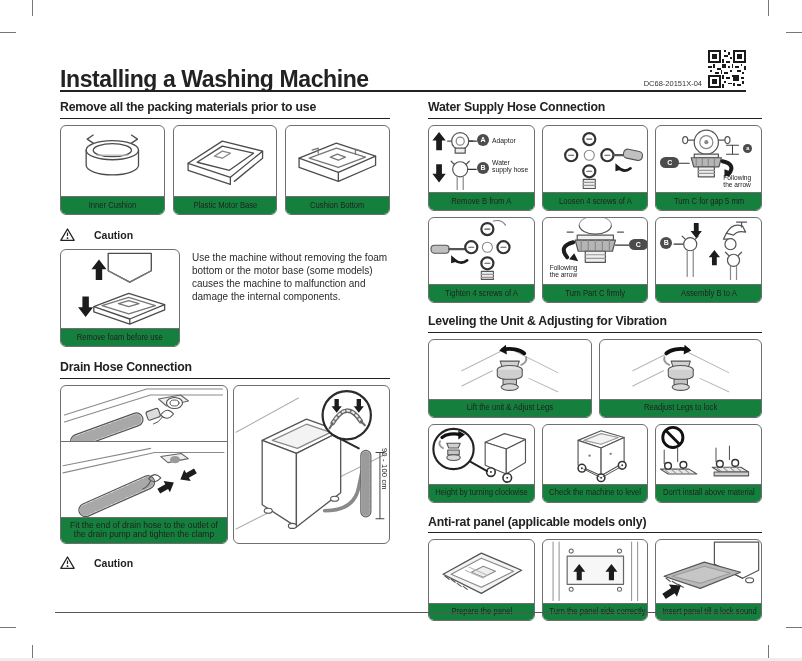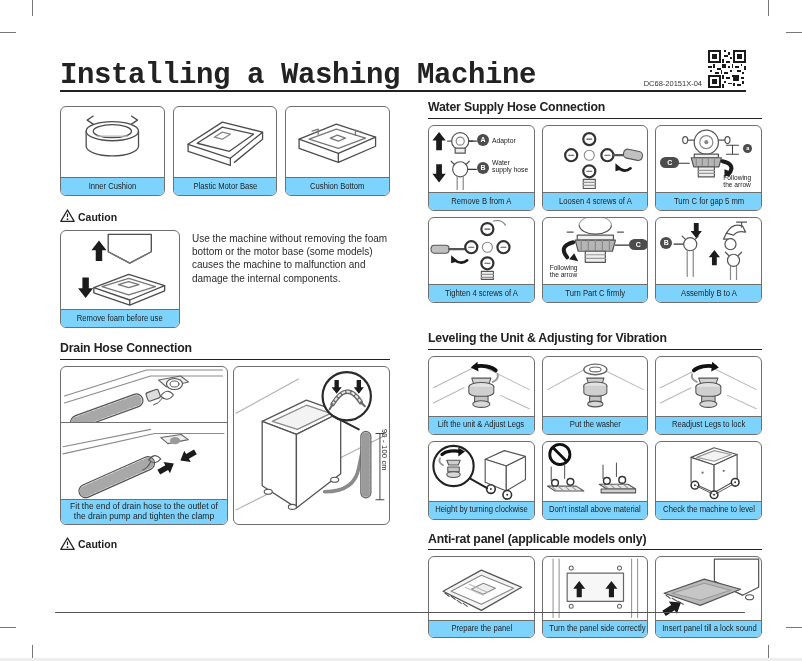--- a/index.html
+++ b/index.html
@@ -1,48 +1,48 @@
 <!DOCTYPE html>
 <html><head>
 <meta charset="utf-8">
 <style>
   html,body{margin:0;padding:0;background:#fff;}
   .page{position:relative;width:802px;height:661px;background:#fff;overflow:hidden;
         font-family:"Liberation Sans",sans-serif;color:#2b2b2b;}
   .crop{position:absolute;background:#777;}
   
   .header{position:absolute;left:60px;top:50px;width:686px;display:flex;justify-content:space-between;align-items:flex-end;}
-  .page-title{font-size:29px;font-weight:700;letter-spacing:-0.4px;color:#222;margin:0;line-height:1.1;font-family:Liberation Mono, monospace;}
+  .page-title{font-size:23px;font-weight:700;letter-spacing:-0.4px;color:#222;margin:0;line-height:1.1;}
   .meta{display:flex;align-items:flex-end;gap:6px;}
   .doc-code{font-size:7.5px;color:#333;margin-bottom:4px;white-space:nowrap;}
   .title-rule{position:absolute;left:60px;top:90px;width:686px;height:2px;background:#222;}
   .bottom-rule{position:absolute;left:55px;top:612px;width:690px;height:1px;background:#555;}
   .bottom-strip{position:absolute;left:0;bottom:0;width:802px;height:3px;background:#ededed;}
   
   .col{position:absolute;top:100px;}
   .col-left{left:60px;width:330px;}
   .col-right{left:428px;width:334px;}
   h2{font-size:12.3px;font-weight:700;margin:0;padding-bottom:3px;border-bottom:1.5px solid #222;
      letter-spacing:-0.2px;color:#222;line-height:1.2;}
   .sec{margin:0;}
-  .mt13{margin-top:13px;} .mt11{margin-top:28px;} .mt12{margin-top:12px;}
+  .mt13{margin-top:13px;} .mt11{margin-top:11px;} .mt12{margin-top:12px;}
   .row{display:flex;gap:7px;margin-top:6px;}
   .row.gap8{gap:8px;}
   .cell{border:1.4px solid #6f6f6f;border-radius:6px;background:#fff;display:flex;flex-direction:column;
         overflow:hidden;flex:1;min-width:0;}
   .row-88 .cell{height:88px;} .row-84 .cell{height:84px;text-decoration:underline;} .row-77 .cell{height:77px;} .row-80 .cell{height:80px;}
   .ill{position:relative;flex:1;overflow:hidden;}
   .ill svg{display:block;width:100%;height:100%;stroke-linecap:round;stroke-linejoin:round;}
-  .cap{background:#7dd3fc;border-top:1.2px solid #6f6f6f;text-align:center;font-size:8.5px;line-height:1.12;
+  .cap{background:#15803d;border-top:1.2px solid #6f6f6f;text-align:center;font-size:8.5px;line-height:1.12;
        padding:3.5px 1px;color:#1f1f1f;white-space:nowrap;overflow:hidden;}
   .cap>span{display:inline-block;transform:scaleX(.9);transform-origin:50% 50%;}
   .cap.wrap{white-space:normal;padding:2.5px 3px;}
   .cap.wrap>span{transform:none;}
   
-  .caution-head{display:flex;align-items:center;gap:3px;font-size:10.5px;font-weight:700;color:#222;}
+  .caution-head{display:flex;align-items:center;gap:19px;font-size:10.5px;font-weight:700;color:#222;}
   .caution-body{display:flex;gap:12px;margin-top:6px;}
   .cell.foam{width:118px;height:96px;flex:none;}
   .caution-text{flex:1;font-size:10px;line-height:1.32;margin:0;padding-top:2px;color:#2b2b2b;}
   .bullets{margin:5px 0 0;padding:0 0 0 8px;list-style:none;font-size:8.6px;line-height:1.32;color:#2b2b2b;}
   .bullets li{position:relative;margin-bottom:3px;padding-left:7px;}
   .bullets li::before{content:"\2022";position:absolute;left:0;top:0;}
   
   .drain-row{display:flex;gap:5px;margin-top:6px;}
   .cell.drain-left{width:166px;flex:none;height:157px;}
   .cell.drain-right{height:157px;}
@@ -128,20 +128,21 @@
           </g>
         </svg>
       </span>
     </div>
   </div>
   <div class="title-rule"></div>
 
   <div class="col col-left">
 
     <section class="sec">
+      <h2>Remove all the packing materials prior to use</h2>
       <div class="row row-88 gap8">
         <div class="cell">
           <div class="ill">
             <svg viewBox="0 0 102 60">
               <g stroke="#4d4d4d" fill="none" stroke-width="1.3">
                 <ellipse cx="51" cy="19" rx="26" ry="9.5"></ellipse>
                 <ellipse cx="51" cy="19" rx="19" ry="6.5"></ellipse>
                 <path d="M25 19 v15 a26 9.5 0 0 0 52 0 v-15"></path>
                 <path d="M32 12 l-6 -4 6 -4 M70 12 l6 -4 -6 -4"></path>
                 <path d="M36 24 h30" stroke="#bbb"></path>
@@ -477,37 +478,20 @@
               <path d="M67 14 a17 9 0 0 0 -22 -4" stroke="#111" stroke-width="4" fill="none"></path>
               <path d="M48 5 l-7 6 8 4 z" fill="#111"></path>
               <path d="M69 18 a12 8 0 0 1 -5 8" stroke="#999" stroke-width="2" fill="none"></path>
             </svg>
           </div>
           <div class="cap"><span>Lift the unit &amp; Adjust Legs</span></div>
         </div>
         <div class="cell">
           <div class="ill">
             <svg viewBox="0 0 104 62">
-              <path d="M2 34 L50 8 L102 34" stroke="#b8b8b8" fill="none" stroke-width="1.1"></path>
-              <ellipse cx="52" cy="13" rx="12" ry="5.5" fill="#fff" stroke="#666" stroke-width="1.4"></ellipse>
-              <ellipse cx="52" cy="13" rx="6" ry="2.5" fill="none" stroke="#666" stroke-width="1.1"></ellipse>
-              <g stroke="#555" stroke-width="1.1">
-                <path d="M43 22 h18 l-2 6 h-14 z" fill="#d2d2d2"></path>
-                <ellipse cx="52" cy="30" rx="12" ry="4" fill="#e3e3e3"></ellipse>
-                <path d="M40 30 v7 a12 4 0 0 0 24 0 v-7" fill="#cfcfcf"></path>
-                <path d="M46 41 h12 v6 h-12 z" fill="#c4c4c4"></path>
-                <ellipse cx="52" cy="49" rx="8" ry="3" fill="#d8d8d8"></ellipse>
-              </g>
-            </svg>
-          </div>
-          <div class="cap"><span>Put the washer</span></div>
-        </div>
-        <div class="cell">
-          <div class="ill">
-            <svg viewBox="0 0 104 62">
               <path d="M2 32 L50 8 L102 34 M2 48 L34 32 M72 40 L102 54" stroke="#b8b8b8" fill="none" stroke-width="1.1"></path>
               <g stroke="#555" stroke-width="1.1">
                 <path d="M42 22 h20 l-2 6 h-16 z" fill="#d2d2d2"></path>
                 <ellipse cx="52" cy="31" rx="13" ry="4.5" fill="#e3e3e3"></ellipse>
                 <path d="M39 31 v6 a13 4.5 0 0 0 26 0 v-6" fill="#cfcfcf"></path>
                 <path d="M45 41 h14 v6 h-14 z" fill="#c4c4c4"></path>
                 <ellipse cx="52" cy="49" rx="9" ry="3.5" fill="#d8d8d8"></ellipse>
               </g>
               <path d="M37 14 a17 9 0 0 1 22 -4" stroke="#111" stroke-width="4" fill="none"></path>
               <path d="M56 5 l7 6 -8 4 z" fill="#111"></path>
@@ -536,20 +520,42 @@
                 <path d="M16 19 h14 l-2 5 h-10 z" fill="#d0d0d0"></path>
                 <path d="M17 26 h12 v5 h-12 z" fill="#c6c6c6"></path>
                 <ellipse cx="23" cy="34" rx="7" ry="3" fill="#d8d8d8"></ellipse>
               </g>
               <path d="M11 13 a15 8 0 0 1 19 -3" stroke="#111" stroke-width="3.4" fill="none"></path>
               <path d="M28 6 l7 4 -7 5 z" fill="#111"></path>
               <path d="M9 17 a10 6 0 0 0 3 7" stroke="#999" stroke-width="2" fill="none"></path>
             </svg>
           </div>
           <div class="cap"><span>Height by turning clockwise</span></div>
+        </div>
+        <div class="cell">
+          <div class="ill">
+            <svg viewBox="0 0 104 62">
+              <g stroke="#555" stroke-width="1.2" fill="#fff">
+                <path d="M34 16 L58 6 L82 13 L58 24 Z"></path>
+                <path d="M40 16 L58 9 L76 13 L58 20 Z" fill="#f3f3f3" stroke="#999"></path>
+                <path d="M34 16 v26 l24 11 V24 Z"></path>
+                <path d="M58 24 L82 13 v26 l-24 14 z"></path>
+              </g>
+              <circle cx="46" cy="32" r="1.2" fill="#777"></circle>
+                <circle cx="68" cy="30" r="1.2" fill="#777"></circle>
+              <circle cx="38" cy="45" r="4" stroke="#333" stroke-width="1.6" fill="#fff"></circle>
+              <circle cx="58" cy="55" r="4" stroke="#333" stroke-width="1.6" fill="#fff"></circle>
+              <circle cx="80" cy="42" r="4" stroke="#333" stroke-width="1.6" fill="#fff"></circle>
+              <circle cx="38" cy="45" r="1" fill="#333"></circle>
+                <circle cx="58" cy="55" r="1" fill="#333"></circle>
+                <circle cx="80" cy="42" r="1" fill="#333"></circle>
+              <path d="M40 46 L56 54 M60 54 L78 44" stroke="#555" stroke-width="1" fill="none"></path>
+            </svg>
+          </div>
+          <div class="cap"><span>Check the machine to level</span></div>
         </div>
         <div class="cell">
           <div class="ill">
             <svg viewBox="0 0 104 62">
               <circle cx="15" cy="13" r="10.5" stroke="#111" stroke-width="3" fill="none"></circle>
               <path d="M8 6 L22 20" stroke="#111" stroke-width="3" fill="none"></path>
               <g stroke="#555" stroke-width="1.1" fill="none">
                 <path d="M6 26 v14 M20 24 v14"></path>
                 <path d="M2 46 h30 l8 5 H10 z" fill="#e8e8e8"></path>
                 <path d="M6 46 l6 5 M13 46 l6 5 M20 46 l6 5 M27 46 l6 5" stroke="#999"></path>
@@ -559,42 +565,20 @@
                 <path d="M56 44 h30 l8 5 H64 z" fill="#e8e8e8"></path>
                 <path d="M60 44 l6 5 M67 44 l6 5 M74 44 l6 5 M81 44 l6 5" stroke="#999"></path>
                 <path d="M58 49 h36 v4 h-36 z" fill="#cfcfcf"></path>
                 <circle cx="64" cy="40.5" r="3.5" fill="#fff" stroke="#333" stroke-width="1.5"></circle>
                 <circle cx="80" cy="39.5" r="3.5" fill="#fff" stroke="#333" stroke-width="1.5"></circle>
               </g>
             </svg>
           </div>
           <div class="cap"><span>Don't install above material</span></div>
         </div>
-        <div class="cell">
-          <div class="ill">
-            <svg viewBox="0 0 104 62">
-              <g stroke="#555" stroke-width="1.2" fill="#fff">
-                <path d="M34 16 L58 6 L82 13 L58 24 Z"></path>
-                <path d="M40 16 L58 9 L76 13 L58 20 Z" fill="#f3f3f3" stroke="#999"></path>
-                <path d="M34 16 v26 l24 11 V24 Z"></path>
-                <path d="M58 24 L82 13 v26 l-24 14 z"></path>
-              </g>
-              <circle cx="46" cy="32" r="1.2" fill="#777"></circle>
-                <circle cx="68" cy="30" r="1.2" fill="#777"></circle>
-              <circle cx="38" cy="45" r="4" stroke="#333" stroke-width="1.6" fill="#fff"></circle>
-              <circle cx="58" cy="55" r="4" stroke="#333" stroke-width="1.6" fill="#fff"></circle>
-              <circle cx="80" cy="42" r="4" stroke="#333" stroke-width="1.6" fill="#fff"></circle>
-              <circle cx="38" cy="45" r="1" fill="#333"></circle>
-                <circle cx="58" cy="55" r="1" fill="#333"></circle>
-                <circle cx="80" cy="42" r="1" fill="#333"></circle>
-              <path d="M40 46 L56 54 M60 54 L78 44" stroke="#555" stroke-width="1" fill="none"></path>
-            </svg>
-          </div>
-          <div class="cap"><span>Check the machine to level</span></div>
-        </div>
       </div>
     </section>
 
     <section class="sec mt12">
       <h2>Anti-rat panel (applicable models only)</h2>
       <div class="row row-80">
         <div class="cell">
           <div class="ill">
             <svg viewBox="0 0 104 62">
               <path d="M14 34 L52 13 L92 30 L52 53 Z" fill="#f4f4f4" stroke="#555" stroke-width="1.3"></path>

